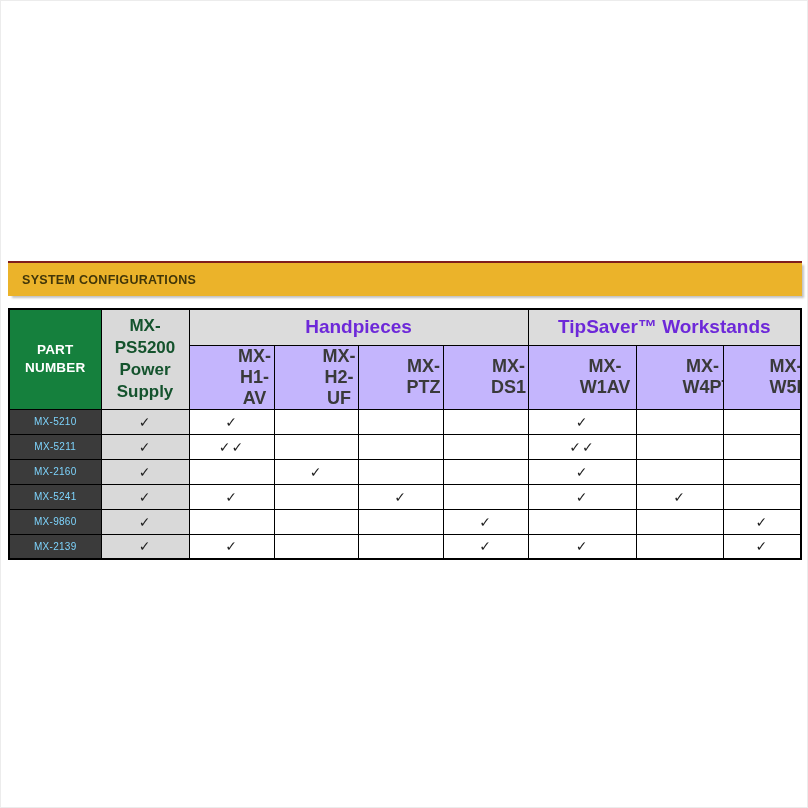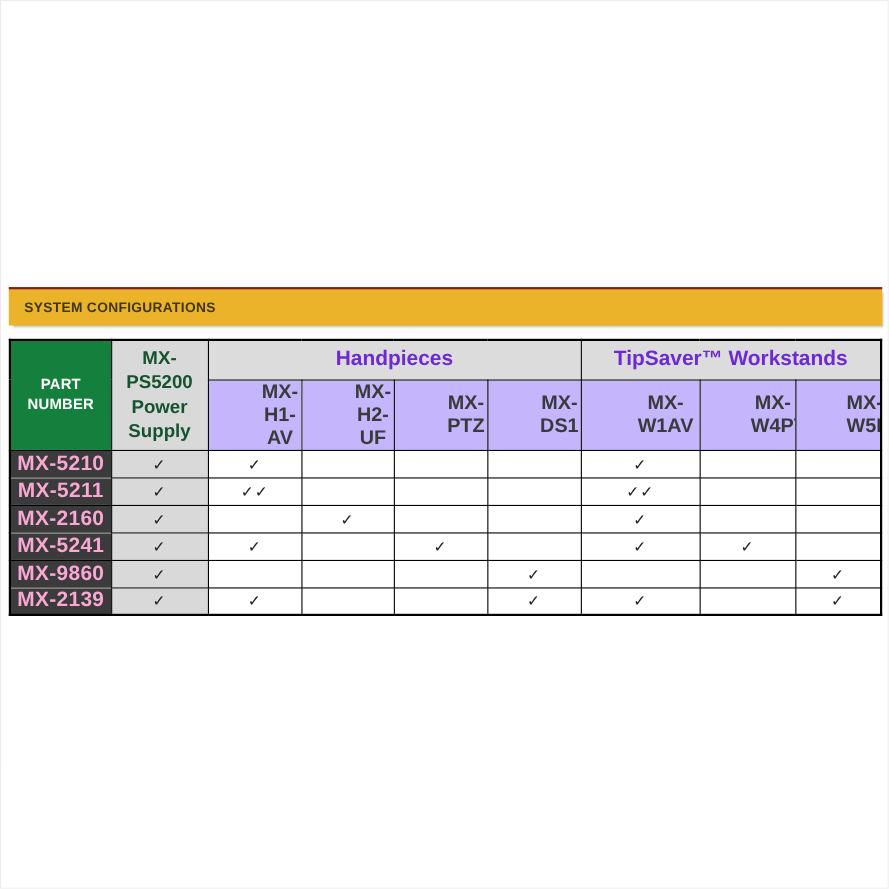--- a/index.html
+++ b/index.html
@@ -82,23 +82,23 @@
   }
   th.col-hdr {
     background: #c4b5fd;
     color: #3A3A3A;
     font-size: 18px;
     font-weight: 600;
     padding-left: 46px;
   }
   th.row-label {
     background: #3B3B3B;
-    color: #f9a8d4;
-    font-size: 19px;
-    font-weight: bold;
+    color: #7dd3fc;
+    font-size: 10px;
+    font-weight: normal;
     letter-spacing: 0.3px;
   }
   td.cell {
     background: #ffffff;
     color: #1f1f1f;
     font-size: 14px;
     letter-spacing: 1px;
   }
   td.cell.ps { background: #D9D9D9; }
 </style>

